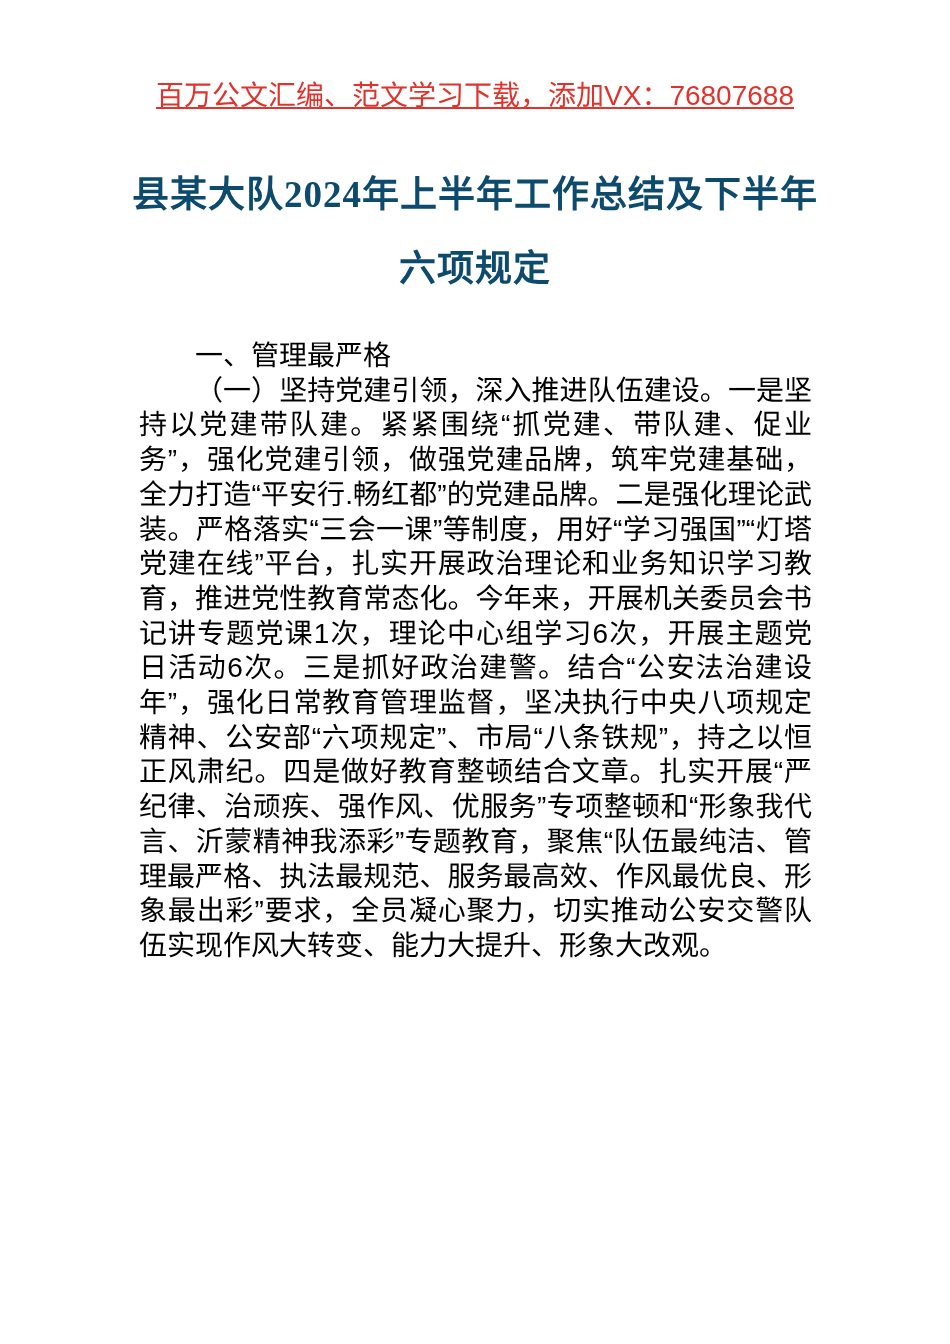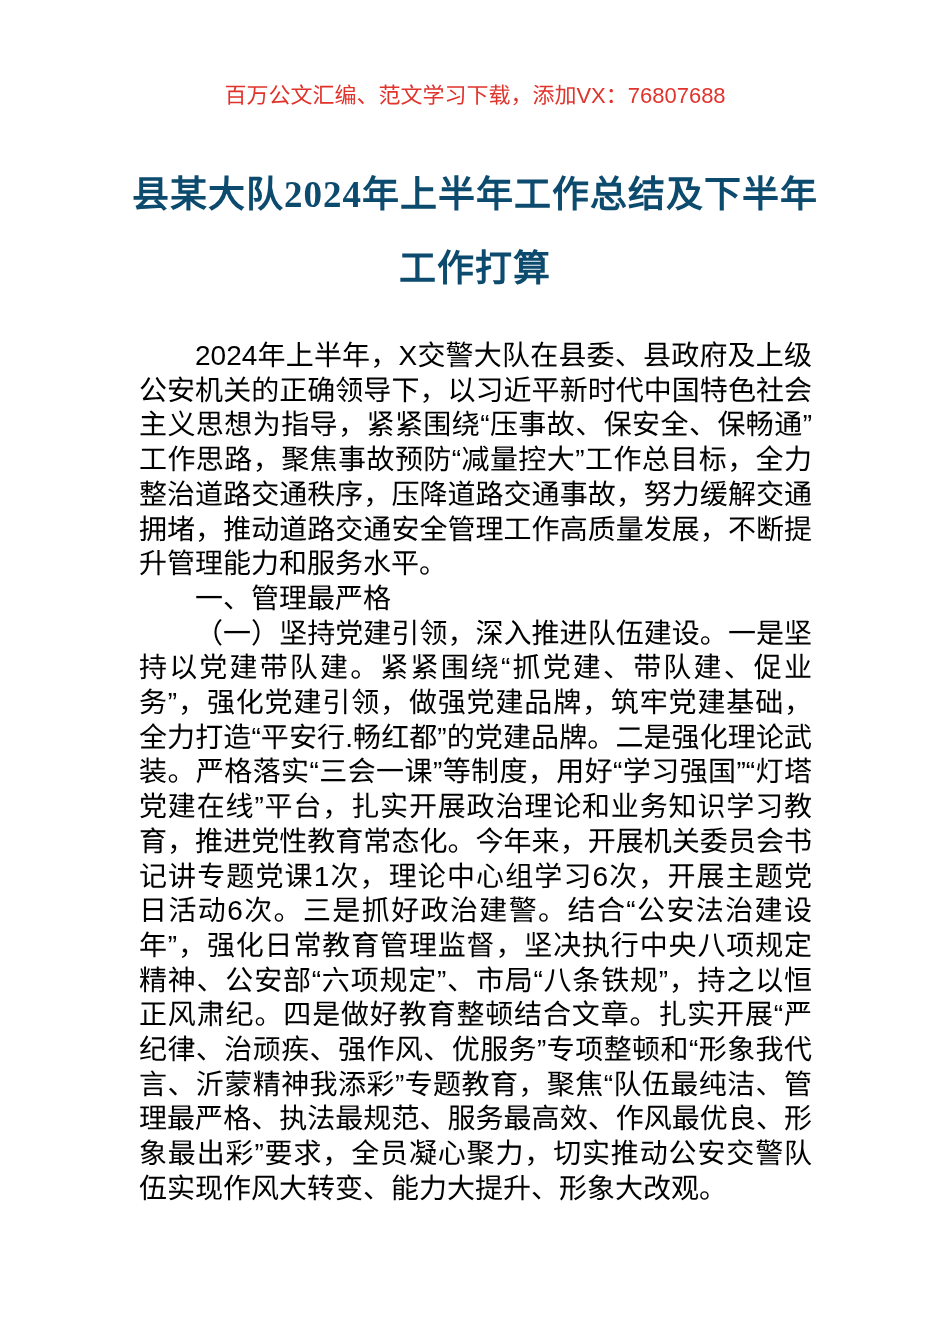--- a/index.html
+++ b/index.html
@@ -14,23 +14,24 @@
     background: #ffffff;
     overflow: hidden;
     color: #000000;
   }
   .promo {
     position: absolute;
     top: 83px;
     left: 0;
     width: 100%;
     text-align: center;
-    font-size: 22px;
+    font-size: 28px;
     line-height: 26px;
     font-family: "Liberation Sans", "DejaVu Sans", sans-serif;
+    text-decoration: underline;
   }
   .doc-title {
     position: absolute;
     top: 158px;
     left: 0;
     width: 100%;
     margin: 0;
     text-align: center;
     font-size: 37px;
     line-height: 74px;
@@ -59,22 +60,21 @@
 </style>
 </head>
 <body>
 
 <div class="page">
 
   <div class="promo" style="color: rgb(224, 51, 44);">百万公文汇编、范文学习下载，添加VX：76807688</div>
 
   <h1 class="doc-title">
     <span class="title-line">县某大队2024年上半年工作总结及下半年</span>
-    <span class="title-line">工作打算</span>
+    <span class="title-line">六项规定</span>
   </h1>
 
   <div class="body-text">
-    <p>2024年上半年，X交警大队在县委、县政府及上级公安机关的正确领导下，以习近平新时代中国特色社会主义思想为指导，紧紧围绕“压事故、保安全、保畅通”工作思路，聚焦事故预防“减量控大”工作总目标，全力整治道路交通秩序，压降道路交通事故，努力缓解交通拥堵，推动道路交通安全管理工作高质量发展，不断提升管理能力和服务水平。</p>
     <p>一、管理最严格</p>
     <p>（一）坚持党建引领，深入推进队伍建设。一是坚持以党建带队建。紧紧围绕“抓党建、带队建、促业务”，强化党建引领，做强党建品牌，筑牢党建基础，全力打造“平安行.畅红都”的党建品牌。二是强化理论武装。严格落实“三会一课”等制度，用好“学习强国”“灯塔党建在线”平台，扎实开展政治理论和业务知识学习教育，推进党性教育常态化。今年来，开展机关委员会书记讲专题党课1次，理论中心组学习6次，开展主题党日活动6次。三是抓好政治建警。结合“公安法治建设年”，强化日常教育管理监督，坚决执行中央八项规定精神、公安部“六项规定”、市局“八条铁规”，持之以恒正风肃纪。四是做好教育整顿结合文章。扎实开展“严纪律、治顽疾、强作风、优服务”专项整顿和“形象我代言、沂蒙精神我添彩”专题教育，聚焦“队伍最纯洁、管理最严格、执法最规范、服务最高效、作风最优良、形象最出彩”要求，全员凝心聚力，切实推动公安交警队伍实现作风大转变、能力大提升、形象大改观。</p>
   </div>
 
 </div>
 
 </body></html>

